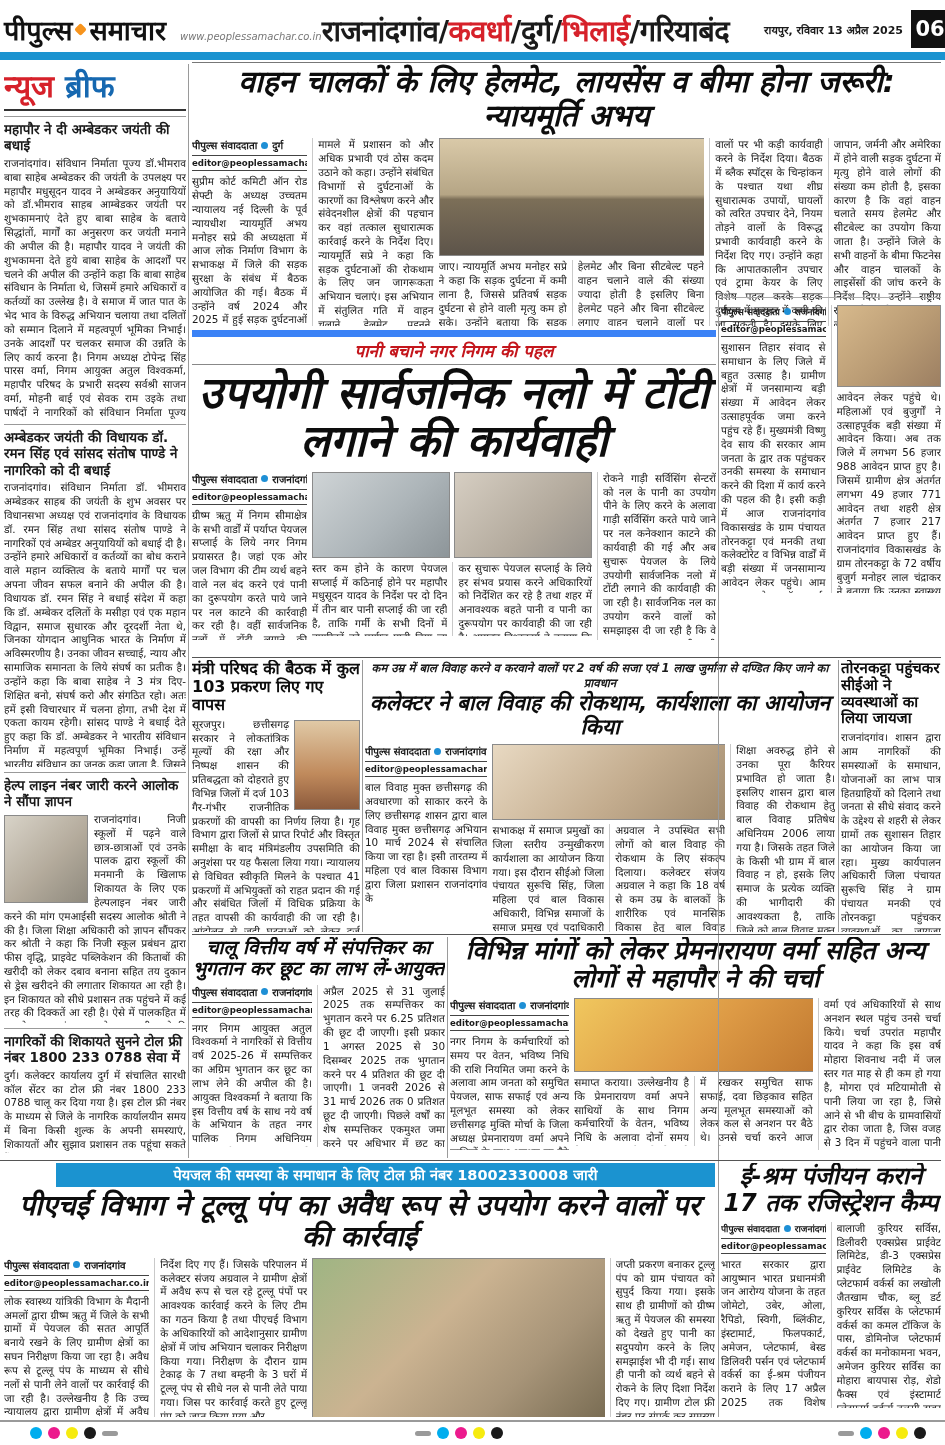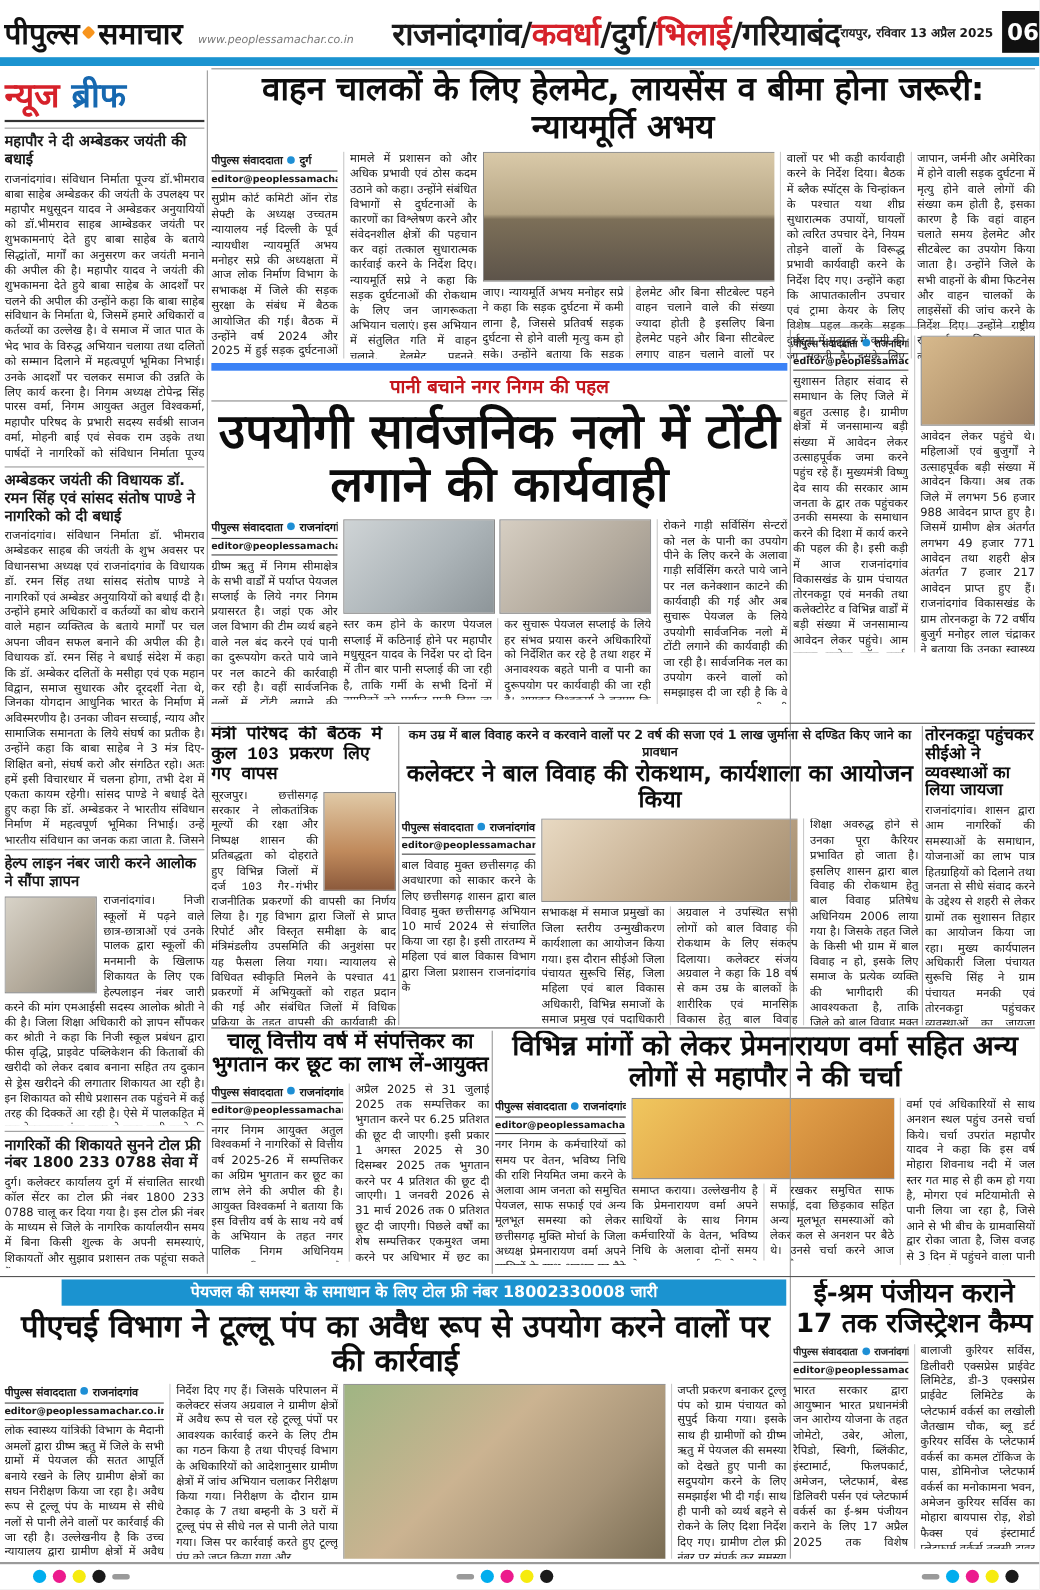--- a/index.html
+++ b/index.html
@@ -8,30 +8,30 @@
   .sec{position:absolute;overflow:hidden;}
   .vl{position:absolute;width:1px;background:#9a9a9a;}
   .hl{position:absolute;height:1px;background:#555;}
   .hl-light{background:#aaa;}
 
   
   .masthead{display:flex;align-items:center;height:46px;padding:0 4px;}
   .logo{display:flex;align-items:center;font-weight:bold;font-size:27px;color:#111;white-space:nowrap;}
   .logo .dia{width:9px;height:9px;background:#f7941d;transform:rotate(45deg);margin:0 4px;border-radius:2px;}
   .site-url{font-size:10px;color:#777;margin-left:14px;margin-top:14px;white-space:nowrap;font-style:italic;}
-  .region{flex:1;text-align:right;font-weight:bold;font-size:29px;letter-spacing:-.5px;white-space:nowrap;}
+  .region{flex:1;text-align:left;font-weight:bold;font-size:29px;letter-spacing:-.5px;white-space:nowrap;}
   .region .red{color:#d6212a;}
   .dateline{font-size:11px;font-weight:bold;margin-right:8px;white-space:nowrap;}
   .pagebox{width:38px;height:38px;background:#111;color:#fff;font-size:21px;font-weight:bold;
            display:flex;align-items:center;justify-content:center;}
   .bluebar{position:absolute;left:0;top:52px;width:945px;height:8px;background:#1b93d0;}
 
   
   .hlg{font-weight:bold;color:#0d0d0d;line-height:1.12;}
-  .center{text-align:center;}
+  .center{text-align:center;font-style:italic;}
   .kick-red{color:#c4161c;font-weight:bold;}
   .byline{font-weight:bold;font-size:10px;display:flex;align-items:center;gap:4px;white-space:nowrap;}
   .bdot{width:7px;height:7px;border-radius:50%;background:#1e8fd5;flex:0 0 auto;}
   .email{font-size:8.6px;font-weight:bold;text-align:center;border-top:1px solid #444;border-bottom:1px solid #444;
          padding:2px 0;margin:3px 0 4px 0;white-space:nowrap;overflow:hidden;}
   .bt{font-size:10.4px;line-height:1.33;text-align:justify;overflow:hidden;}
   .cols{display:flex;gap:5px;}
   .col{overflow:hidden;}
   .col+.col{border-left:1px solid #c9c9c9;padding-left:5px;}
   .photo{border:1px solid #8a8a8a;box-sizing:border-box;}
@@ -185,21 +185,21 @@
         <div class="email">editor@peoplessamachar.co.in</div>
         <div class="bt">सुशासन तिहार संवाद से समाधान के लिए जिले में बहुत उत्साह है। ग्रामीण क्षेत्रों में जनसामान्य बड़ी संख्या में आवेदन लेकर उत्साहपूर्वक जमा करने पहुंच रहे हैं। मुख्यमंत्री विष्णु देव साय की सरकार आम जनता के द्वार तक पहुंचकर उनकी समस्या के समाधान करने की दिशा में कार्य करने की पहल की है। इसी कड़ी में आज राजनांदगांव विकासखंड के ग्राम पंचायत तोरनकट्टा एवं मनकी तथा कलेक्टोरेट व विभिन्न वार्डों में बड़ी संख्या में जनसामान्य आवेदन लेकर पहुंचे। आम जनता मनरेगा जॉब कार्ड, बिजली, पेयजल, किसान क्रेडिट कार्ड, पेंशन, आवास, साफ-सफाई, राशन कार्ड, आयुष्मान कार्ड, राजस्व अभिलेख में सुधार सहित विभिन्न प्रकार की समस्याओं के समाधान के लिए</div>
       </div>
       <div class="col" style="width:106px;">
         <div class="photo" style="width:100%;height:82px;background:linear-gradient(135deg,#d7b98c 0%,#b99b74 55%,#9c7f62 100%);"></div>
         <div class="bt" style="margin-top:4px;">आवेदन लेकर पहुंचे थे। महिलाओं एवं बुजुर्गों ने उत्साहपूर्वक बड़ी संख्या में आवेदन किया। अब तक जिले में लगभग 56 हजार 988 आवेदन प्राप्त हुए है। जिसमें ग्रामीण क्षेत्र अंतर्गत लगभग 49 हजार 771 आवेदन तथा शहरी क्षेत्र अंतर्गत 7 हजार 217 आवेदन प्राप्त हुए हैं। राजनांदगांव विकासखंड के ग्राम तोरनकट्टा के 72 वर्षीय बुजुर्ग मनोहर लाल चंद्राकर ने बताया कि उनका स्वास्थ्य खराब रहता है। अपनी उम्र, स्थिति और परेशानी को देखते हुए उन्होंने पेंशन के लिए आवेदन किया है। 77 वर्षीय बुजुर्ग लक्ष्मण यदु ने बताया कि अब उम्र हो गई है।</div>
       </div>
     </div>
   </div>
 
-  <div class="sec" style="left:192px;top:660px;width:168px;height:272px;font-family:Liberation Mono, monospace;">
+  <div class="sec" style="left:192px;top:660px;width:168px;height:272px;">
     <div class="hlg" style="font-size:16px;">मंत्री परिषद की बैठक में कुल 103 प्रकरण लिए गए वापस</div>
     <div class="bt" style="margin-top:4px;height:222px;">
       <span class="photo" style="float:right;width:66px;height:90px;margin:2px 0 2px 5px;background:linear-gradient(180deg,#e0c9a6 0%,#c08a5c 60%,#8c5a3c 100%);display:block;"></span>
       <span>सूरजपुर। छत्तीसगढ़ सरकार ने लोकतांत्रिक मूल्यों की रक्षा और निष्पक्ष शासन की प्रतिबद्धता को दोहराते हुए विभिन्न जिलों में दर्ज 103 गैर-गंभीर राजनीतिक प्रकरणों की वापसी का निर्णय लिया है। गृह विभाग द्वारा जिलों से प्राप्त रिपोर्ट और विस्तृत समीक्षा के बाद मंत्रिमंडलीय उपसमिति की अनुशंसा पर यह फैसला लिया गया। न्यायालय से विधिवत स्वीकृति मिलने के पश्चात 41 प्रकरणों में अभियुक्तों को राहत प्रदान की गई और संबंधित जिलों में विधिक प्रक्रिया के तहत वापसी की कार्यवाही की जा रही है। आंदोलन से जुड़ी घटनाओं को लेकर दर्ज मामलों में फिरनेश पांडे, राजेश यादव, नीतीश सिंह, शिवबालक यादव, अन्य लोगों के खिलाफ दर्ज प्रकरण वापसी के आदेश जारी किए गए 08/18 दर्ज किया गया।</span>
     </div>
   </div>
 
   <div class="sec" style="left:365px;top:660px;width:470px;height:272px;">
     <div class="center" style="font-size:11.5px;font-weight:bold;">कम उम्र में बाल विवाह करने व करवाने वालों पर 2 वर्ष की सजा एवं 1 लाख जुर्माना से दण्डित किए जाने का प्रावधान</div>
     <div class="hlg center" style="font-size:21px;margin-top:2px;">कलेक्टर ने बाल विवाह की रोकथाम, कार्यशाला का आयोजन किया</div>

